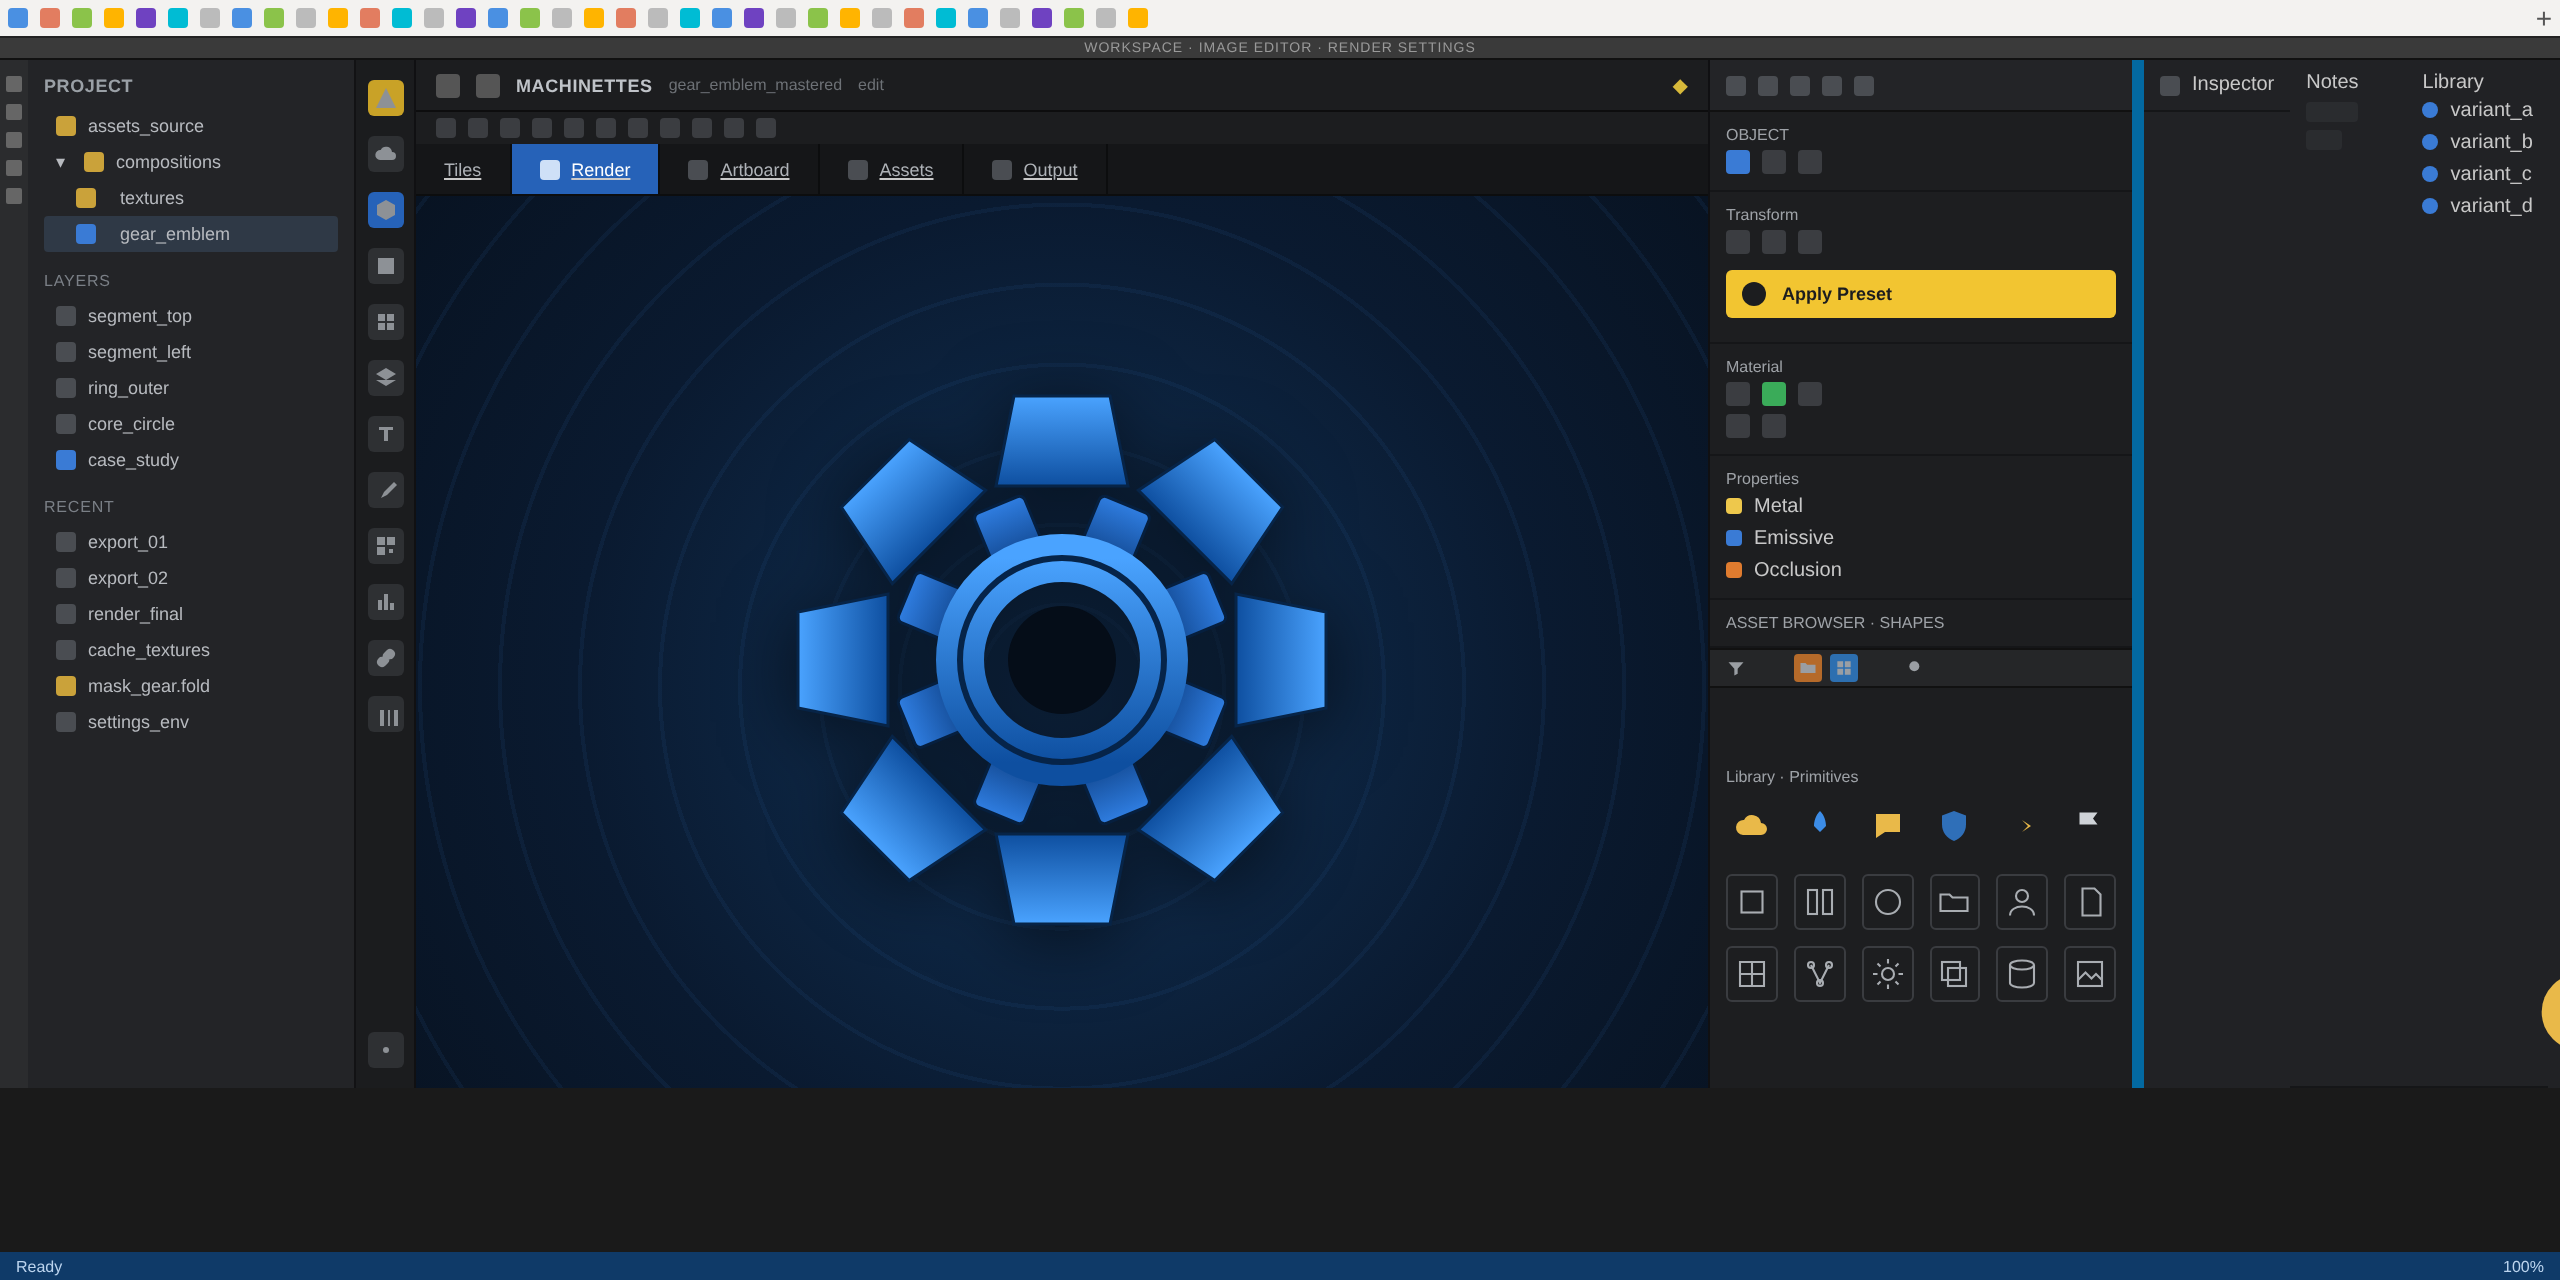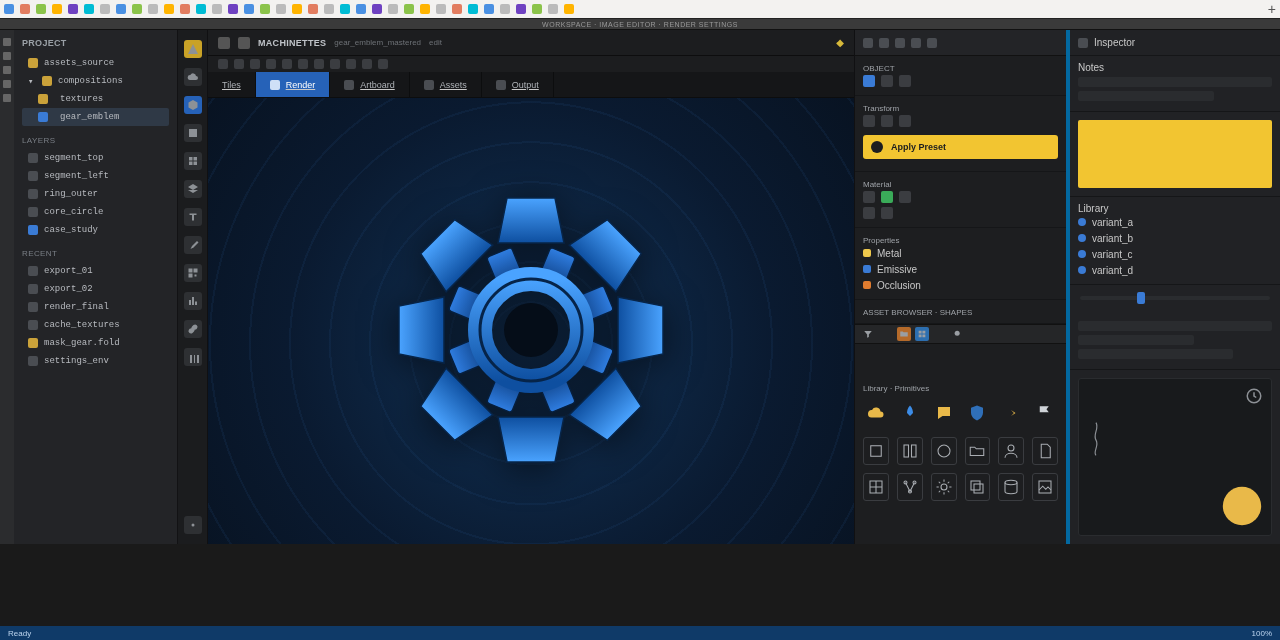--- a/index.html
+++ b/index.html
@@ -25,21 +25,21 @@
   .activity i { width:8px; height:8px; background:#666; border-radius:1px; }
 
   
   .sidebar { width:164px; background:#232427; border-right:1px solid #121214; padding:8px 8px 4px; overflow:hidden;}
   .sidebar h4 { font-size:9px; color:#9aa0a6; font-weight:600; letter-spacing:.3px; margin-bottom:6px; }
   .tree-group { margin-bottom:8px; }
   .tree-item { display:flex; align-items:center; gap:6px; height:18px; padding-left:6px; cursor:pointer; border-radius:2px; }
   .tree-item .sq { width:10px; height:10px; background:#4a4d52; border-radius:2px; flex:none; }
   .tree-item .sq.fold { background:#caa23a; }
   .tree-item .sq.blue { background:#3a7bd5; }
-  .tree-item span { font-size:9px; color:#b7babf; white-space:nowrap; overflow:hidden;font-family:Liberation Mono, monospace; }
+  .tree-item span { font-size:9px; color:#b7babf; white-space:nowrap; overflow:hidden; }
   .tree-item.ind1 { padding-left:16px;gap:12px; }
   .tree-item.sel { background:#2f3946; }
   .chv { width:8px; color:#888; font-size:8px; }
 
   .sect-title { font-size:8px; color:#7a7f86; text-transform:uppercase; margin:10px 0 4px; letter-spacing:.4px;}
 
   
   .rail { width:30px; background:#1b1c1e; border-right:1px solid #101012; display:flex; flex-direction:column; align-items:center; gap:10px; padding-top:10px;}
   .rail .r-ico { width:18px; height:18px; background:#2e3033; border-radius:3px; display:flex; align-items:center; justify-content:center; cursor:pointer;}
   .rail .r-ico svg { width:12px; height:12px; fill:#8d9196; }
@@ -98,21 +98,21 @@
 
   .library{ padding:8px; }
   .lib-title{ font-size:8px; color:#9ea2a7; margin-bottom:6px;margin-top:32px;}
   .lib-grid{ display:grid; grid-template-columns:repeat(6,1fr); gap:8px;}
   .lib-cell{ height:28px; display:flex; align-items:center; justify-content:center; border-radius:3px; cursor:pointer;}
   .lib-cell svg{ width:18px; height:18px; }
   .lib-grid.outline .lib-cell{ border:1px solid #3a3c40;}
   .lib-grid.outline svg{ fill:none; stroke:#a9adb2; stroke-width:1.4;}
 
   
-  .aux { width:214px; background:#212225; border-left:4px solid #0369a1; display:flex; flex-direction:column; overflow:hidden;}
+  .aux { width:214px; background:#212225; border-left:6px solid #0369a1; display:flex; flex-direction:row; overflow:hidden;}
   .aux-head{ height:26px; display:flex; align-items:center; gap:6px; padding:0 8px; border-bottom:1px solid #151618;}
   .aux-head i{ width:10px; height:10px; background:#4a4d52; border-radius:2px;}
   .aux-sec{ padding:6px 8px; border-bottom:1px solid #151618;}
   .aux-sec .line{ height:10px; background:#2a2c2f; border-radius:2px; margin:4px 0;}
   .aux-preview{ margin:8px; height:68px; background:#f2c531; border-radius:2px;}
   .aux-slider{ height:26px; display:flex; align-items:center; padding:0 10px; gap:8px;}
   .aux-slider .track{ flex:1; height:4px; background:#2a2c2f; border-radius:2px; position:relative;}
   .aux-slider .thumb{ position:absolute; left:30%; top:-4px; width:8px; height:12px; background:#3a7bd5; border-radius:2px;}
   .aux-list .li{ display:flex; align-items:center; gap:6px; height:16px;}
   .aux-list .li .d{ width:8px; height:8px; border-radius:50%; background:#3a7bd5;}

